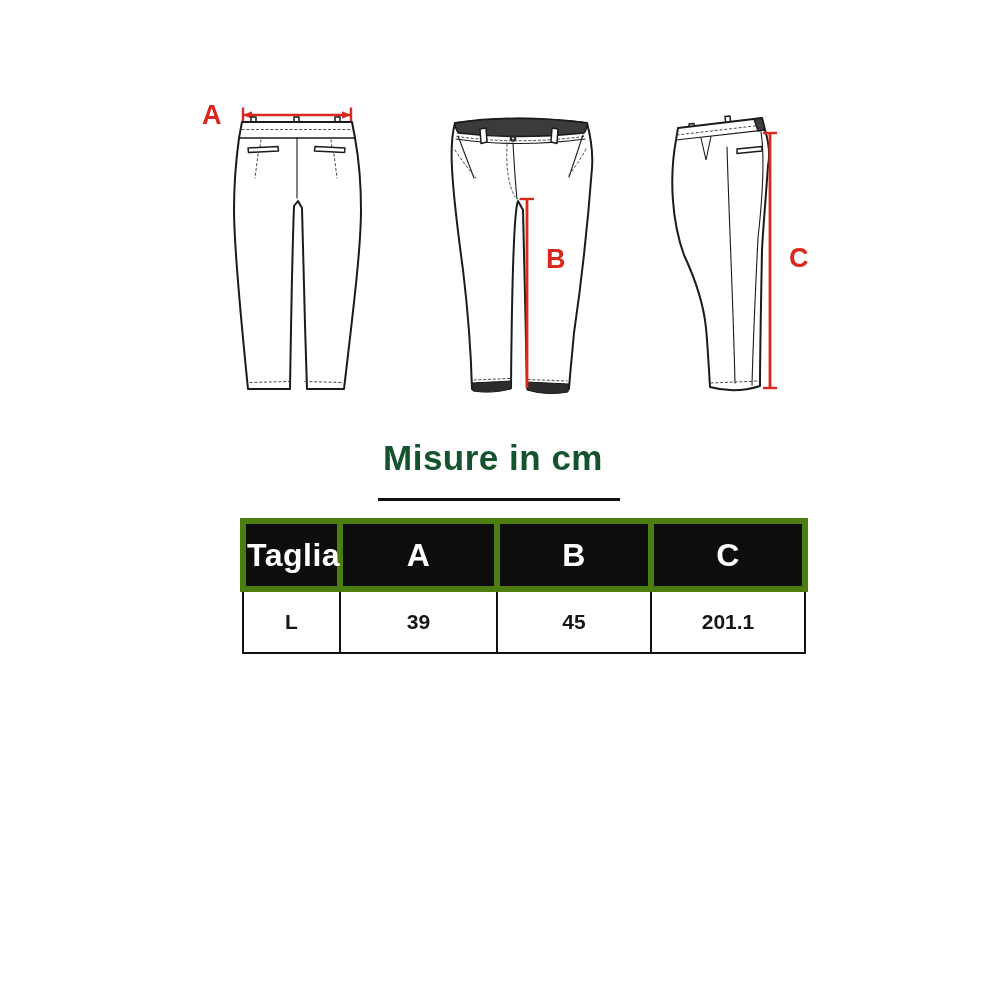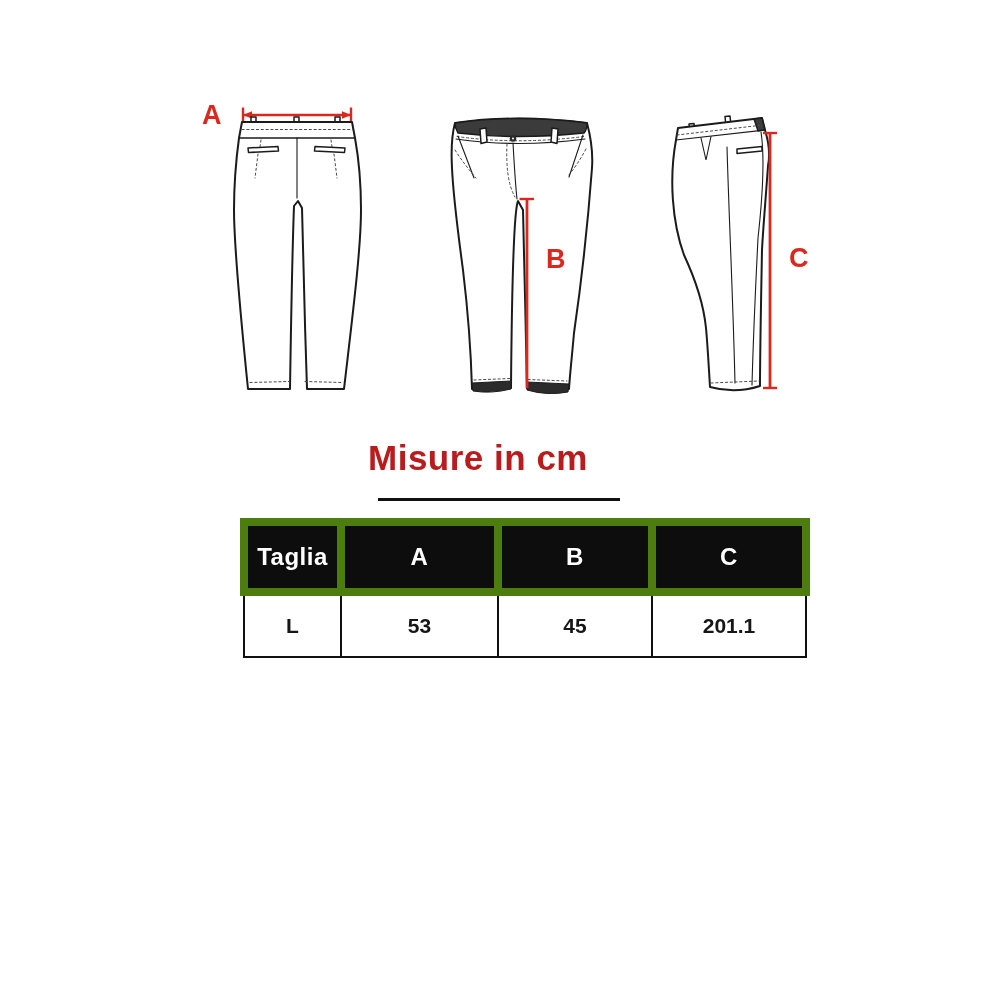--- a/index.html
+++ b/index.html
@@ -25,32 +25,32 @@
   .stitch{fill:none;stroke:#4a4a4a;stroke-width:1;stroke-dasharray:2.2 2.6;stroke-linecap:round;}
   .darkfill{fill:var(--waistband-dark);stroke:var(--ink);stroke-width:1.4;stroke-linejoin:round;}
   .hemfill{fill:#2b2b2b;stroke:#1b1b1b;stroke-width:1;}
   .whitefill{fill:#fff;stroke:var(--ink);stroke-width:1.5;stroke-linejoin:round;}
   .btn{fill:#2b2b2b;}
   .red{stroke:var(--accent-red);stroke-width:2.8;fill:none;}
   .red-thin{stroke:var(--accent-red);stroke-width:2.4;fill:none;}
   .redfill{fill:var(--accent-red);stroke:none;}
   
   .section-title{
-    position:absolute;left:178px;top:438px;width:600px;height:40px;
-    text-align:center;font-weight:800;font-size:35px;color:#b91c1c;letter-spacing:0.5px;
+    position:absolute;left:193px;top:438px;width:600px;height:40px;
+    text-align:center;font-weight:800;font-size:35px;color:#14532d;letter-spacing:0.5px;
   }
   .title-underline{position:absolute;left:378px;top:498px;width:242px;height:3px;background:#111;}
   
   .size-table{
     position:absolute;left:240px;top:518px;width:562px;
     border-collapse:collapse;table-layout:fixed;
   }
   .size-table th{
     background:var(--table-header-bg);color:#ffffff;height:60px;
-    font-size:24px;font-weight:800;border:8px solid #4d7c0f;text-align:center;letter-spacing:0.5px;
+    font-size:32px;font-weight:800;border:6px solid #4d7c0f;text-align:center;letter-spacing:0.5px;
   }
   .size-table td{
     background:#ffffff;color:#161616;height:58px;
     font-size:21px;font-weight:800;border:2px solid #101010;text-align:center;
   }
 </style>
 </head>
 <body>
 
 <div class="canvas">
@@ -213,20 +213,20 @@
       <tr>
         <th>Taglia</th>
         <th>A</th>
         <th>B</th>
         <th>C</th>
       </tr>
     </thead>
     <tbody>
       <tr>
         <td>L</td>
-        <td>53</td>
+        <td>39</td>
         <td>45</td>
         <td>201.1</td>
       </tr>
     </tbody>
   </table>
 
 </div>
 
 </body></html>

